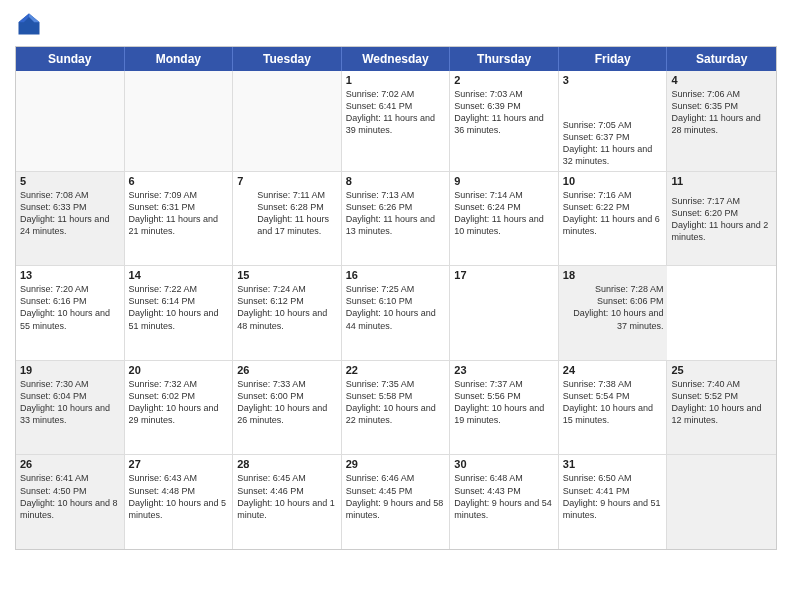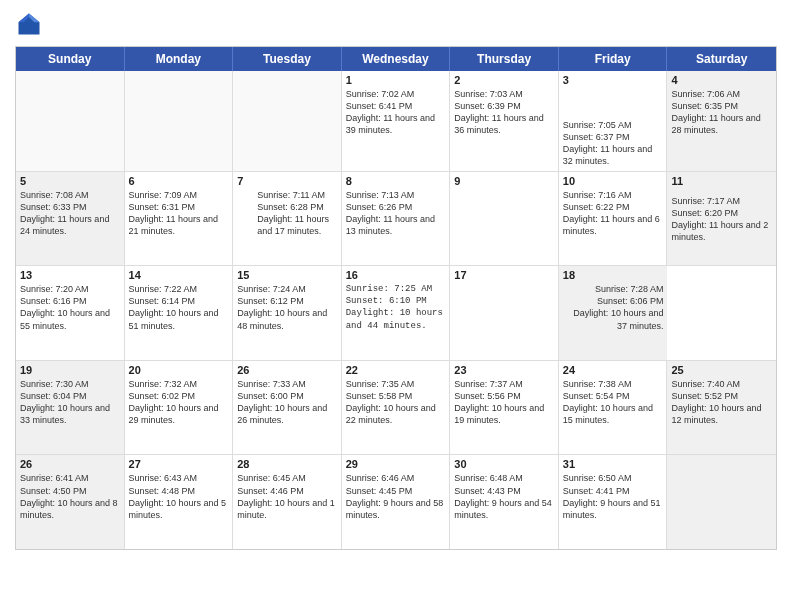--- a/index.html
+++ b/index.html
@@ -196,20 +196,23 @@
 Daylight: 11 hours and 17 minutes.</div>
           </div>
           <div class="cal-cell">
             <div class="day-number">8</div>
             <div class="cell-text" style="white-space: pre-line;">Sunrise: 7:13 AM
 Sunset: 6:26 PM
 Daylight: 11 hours and 13 minutes.</div>
           </div>
           <div class="cal-cell">
             <div class="day-number">9</div>
+            <div class="cell-text" style="white-space: pre-line;">Sunrise: 7:14 AM
+Sunset: 6:24 PM
+Daylight: 11 hours and 10 minutes.</div>
           </div>
           <div class="cal-cell">
             <div class="day-number">10</div>
             <div class="cell-text" style="white-space: pre-line;">Sunrise: 7:16 AM
 Sunset: 6:22 PM
 Daylight: 11 hours and 6 minutes.</div>
           </div>
           <div class="cal-cell shaded">
             <div class="day-number">11</div>
             <div class="cell-text" style="white-space: pre-line; margin-top: 8px;">Sunrise: 7:17 AM
@@ -231,21 +234,21 @@
 Daylight: 10 hours and 51 minutes.</div>
           </div>
           <div class="cal-cell">
             <div class="day-number">15</div>
             <div class="cell-text" style="white-space: pre-line;">Sunrise: 7:24 AM
 Sunset: 6:12 PM
 Daylight: 10 hours and 48 minutes.</div>
           </div>
           <div class="cal-cell">
             <div class="day-number">16</div>
-            <div class="cell-text" style="white-space: pre-line; font-family: Liberation Mono, monospace;">Sunrise: 7:25 AM
+            <div class="cell-text" style="white-space: pre-line;">Sunrise: 7:25 AM
 Sunset: 6:10 PM
 Daylight: 10 hours and 44 minutes.</div>
           </div>
           <div class="cal-cell">
             <div class="day-number">17</div>
           </div>
           <div class="cal-cell shaded">
             <div class="day-number">18</div>
             <div class="cell-text" style="white-space: pre-line; text-align: right;">Sunrise: 7:28 AM
 Sunset: 6:06 PM

